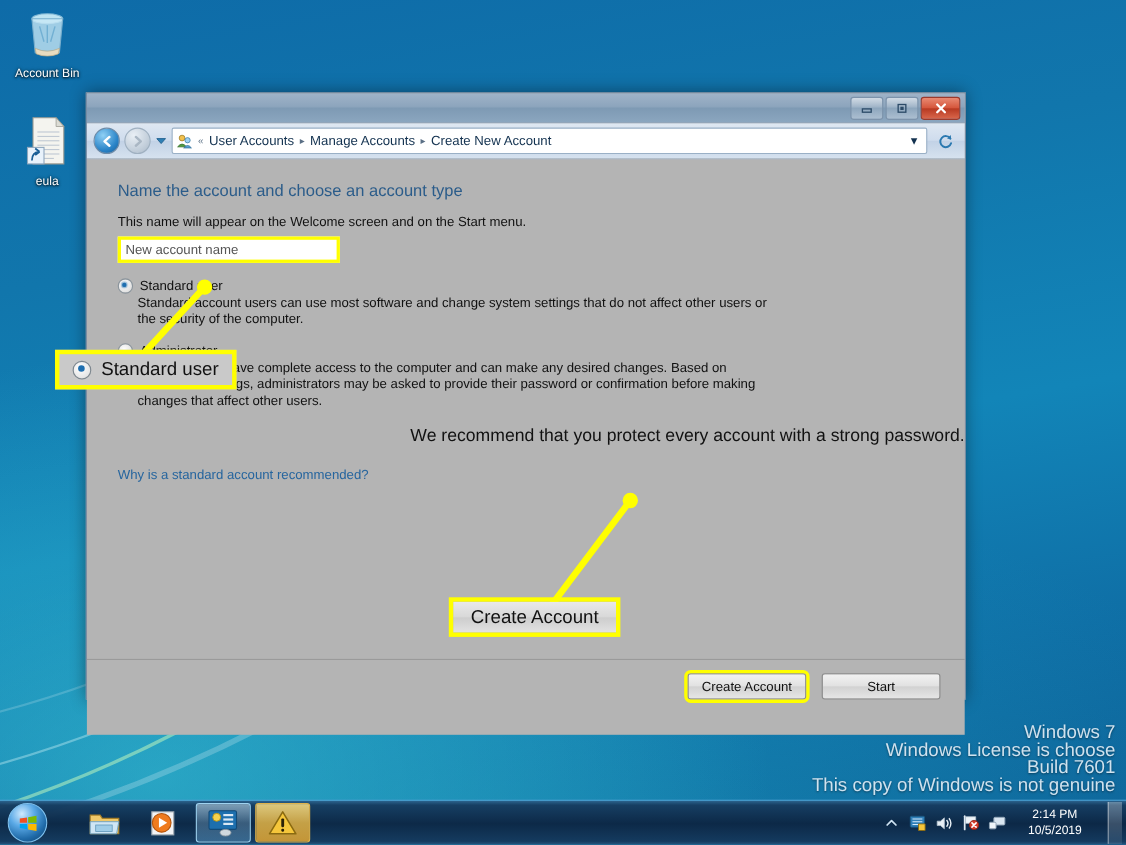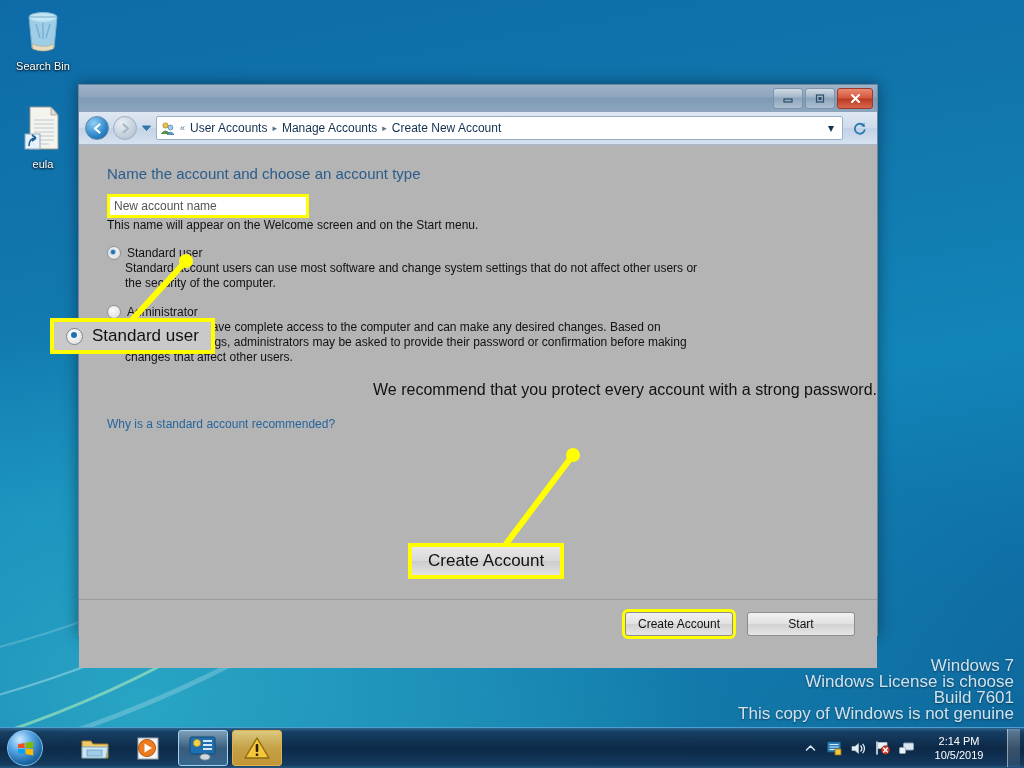--- a/index.html
+++ b/index.html
@@ -205,21 +205,21 @@
   </svg>
 </div>
 
 <div class="dicon" style="left:4px;top:8px;">
   <svg width="44" height="46" viewBox="0 0 44 46">
     <ellipse cx="22" cy="9" rx="14" ry="4.5" fill="#bfe4f2" stroke="#7fb6d4" stroke-width="1"></ellipse>
     <path d="M8,9 L11,40 Q22,45 33,40 L36,9 Z" fill="rgba(200,232,246,.78)" stroke="#78aecd" stroke-width="1"></path>
     <path d="M11,36 Q22,41 33,36 L32,41 Q22,45 12,41 Z" fill="#e8dcc0" stroke="#b9a881" stroke-width=".6"></path>
     <path d="M15,16 l4,14 M22,15 l0,16 M29,16 l-4,14" stroke="#5fa4cc" stroke-width="1.3" fill="none" opacity=".7"></path>
   </svg>
-  <div class="lbl">Search Bin</div>
+  <div class="lbl">Account Bin</div>
 </div>
 
 <div class="dicon" style="left:4px;top:104px;">
   <svg width="40" height="48" viewBox="0 0 40 48">
     <path d="M7,3 L28,3 L35,11 L35,45 L7,45 Z" fill="#f4f4ef" stroke="#9a9a92" stroke-width="1"></path>
     <path d="M28,3 L28,11 L35,11 Z" fill="#dcdcd4" stroke="#9a9a92" stroke-width=".7"></path>
     <g stroke="#b9c3cf" stroke-width=".9">
       <path d="M11,16 H31 M11,20 H31 M11,24 H31 M11,28 H31 M11,32 H31 M11,36 H31 M11,40 H26"></path>
     </g>
     <rect x="2" y="30" width="15" height="15" fill="#e8f2fb" stroke="#8fa7bd" stroke-width="1"></rect>
@@ -288,25 +288,25 @@
       <svg width="15" height="15" viewBox="0 0 15 15">
         <path d="M12,5 A5,5 0 1 0 12.6,9.2" fill="none" stroke="#2b79b0" stroke-width="1.8" stroke-linecap="round"></path>
         <path d="M12.4,1.8 L12.6,5.4 L9,5.2 Z" fill="#2b79b0"></path>
       </svg>
     </div>
 
   </div>
 
   <div id="content">
     <h1 id="pagehead">Name the account and choose an account type</h1>
+    <div id="subtext">This name will appear on the Welcome screen and on the Start menu.</div>
+
     <div id="nameinput">
       <span class="val">New account name</span>
     </div>
-
-    <div id="subtext">This name will appear on the Welcome screen and on the Start menu.</div>
 
     
     <div class="opt">
       <div class="optline">
         <span class="radio on"></span>
         <span class="optlabel">Standard user</span>
       </div>
       <div class="optdesc">Standard account users can use most software and change system settings that do not affect other users or the security of the computer.</div>
     </div>
 

